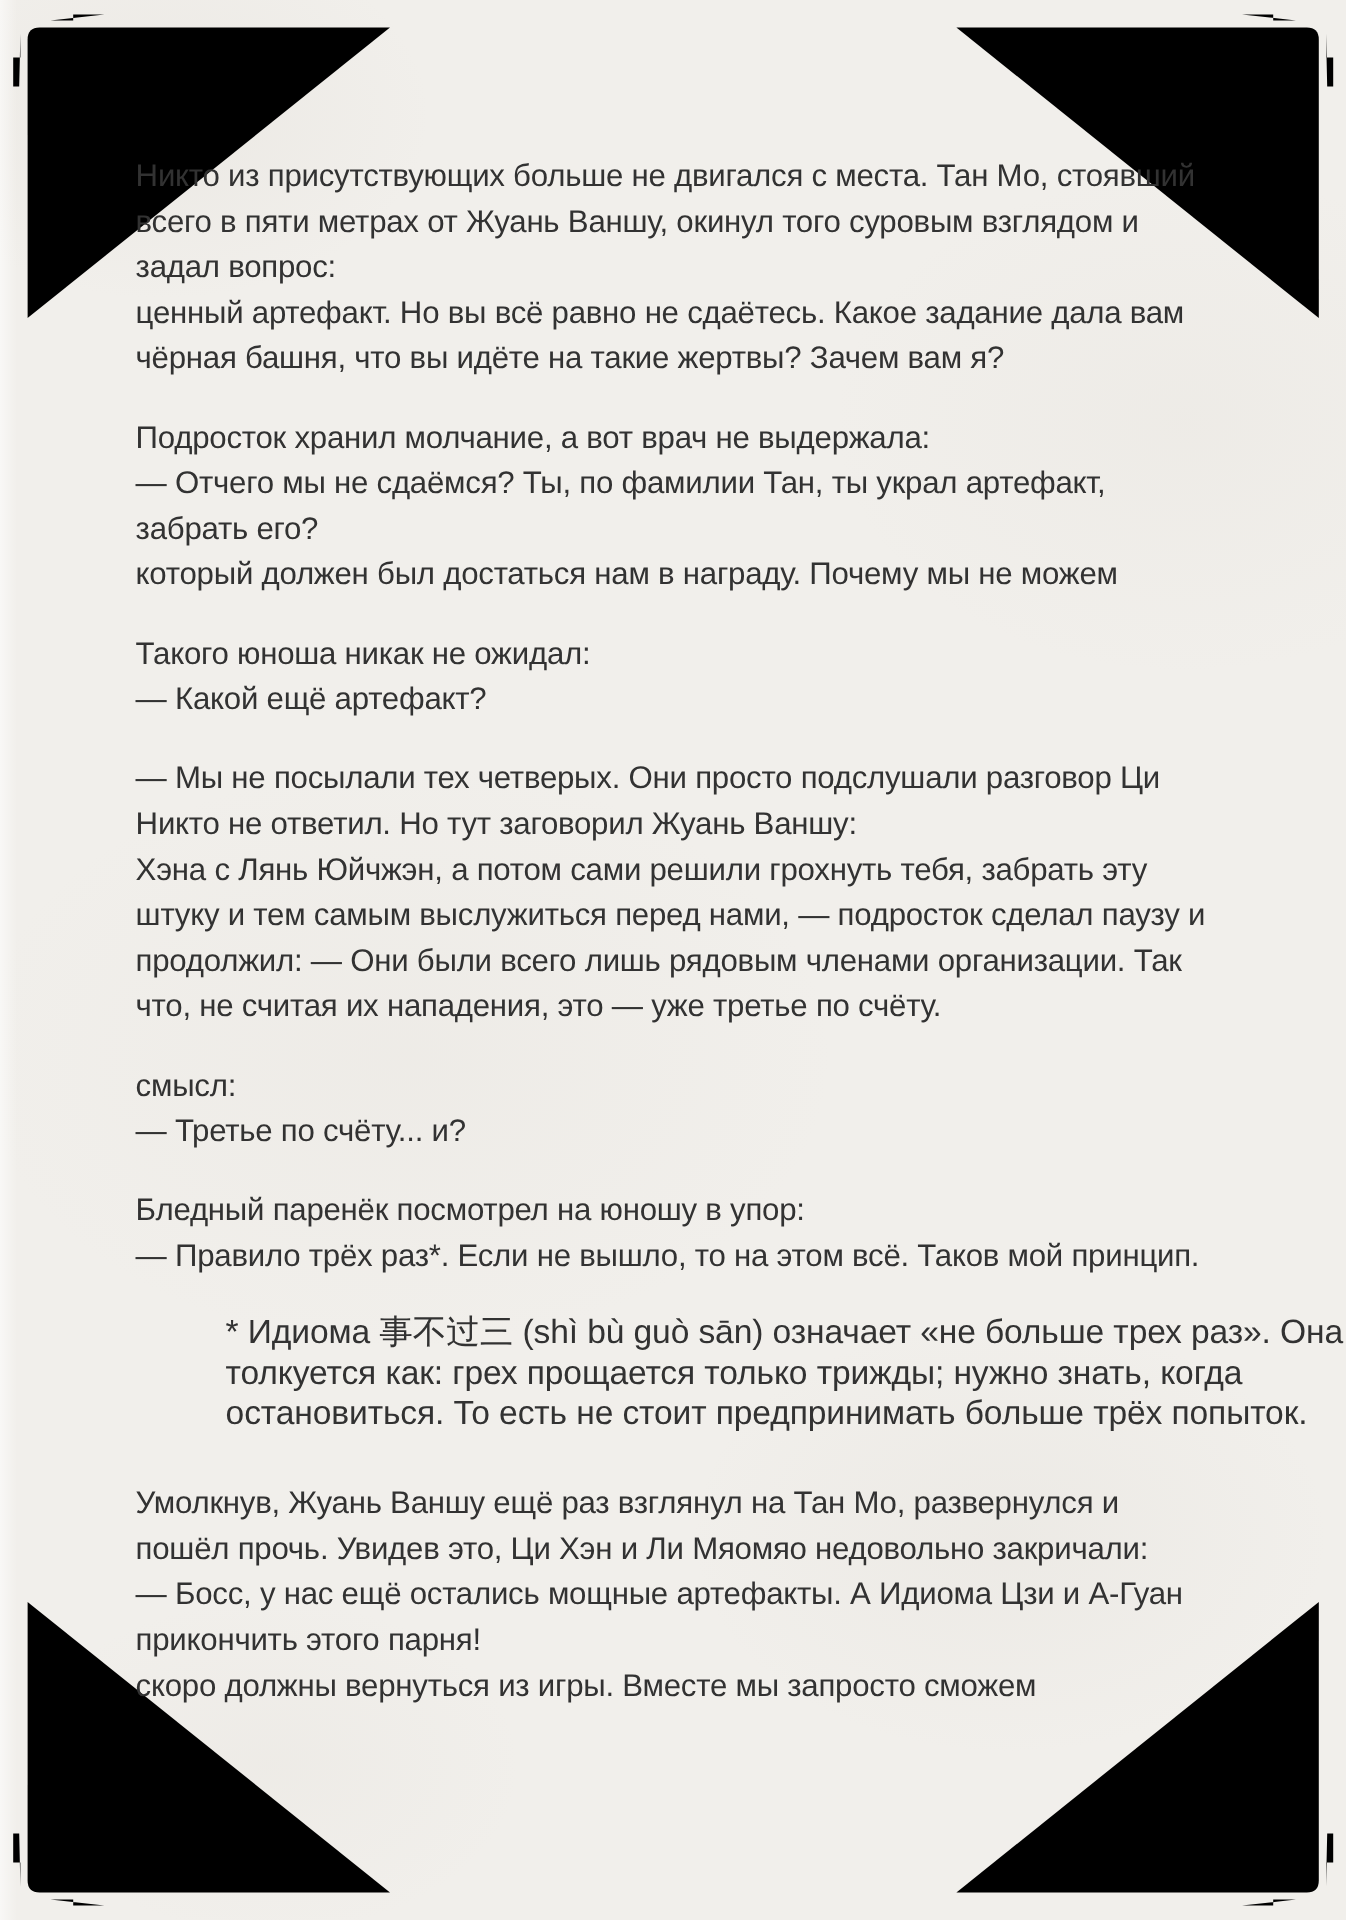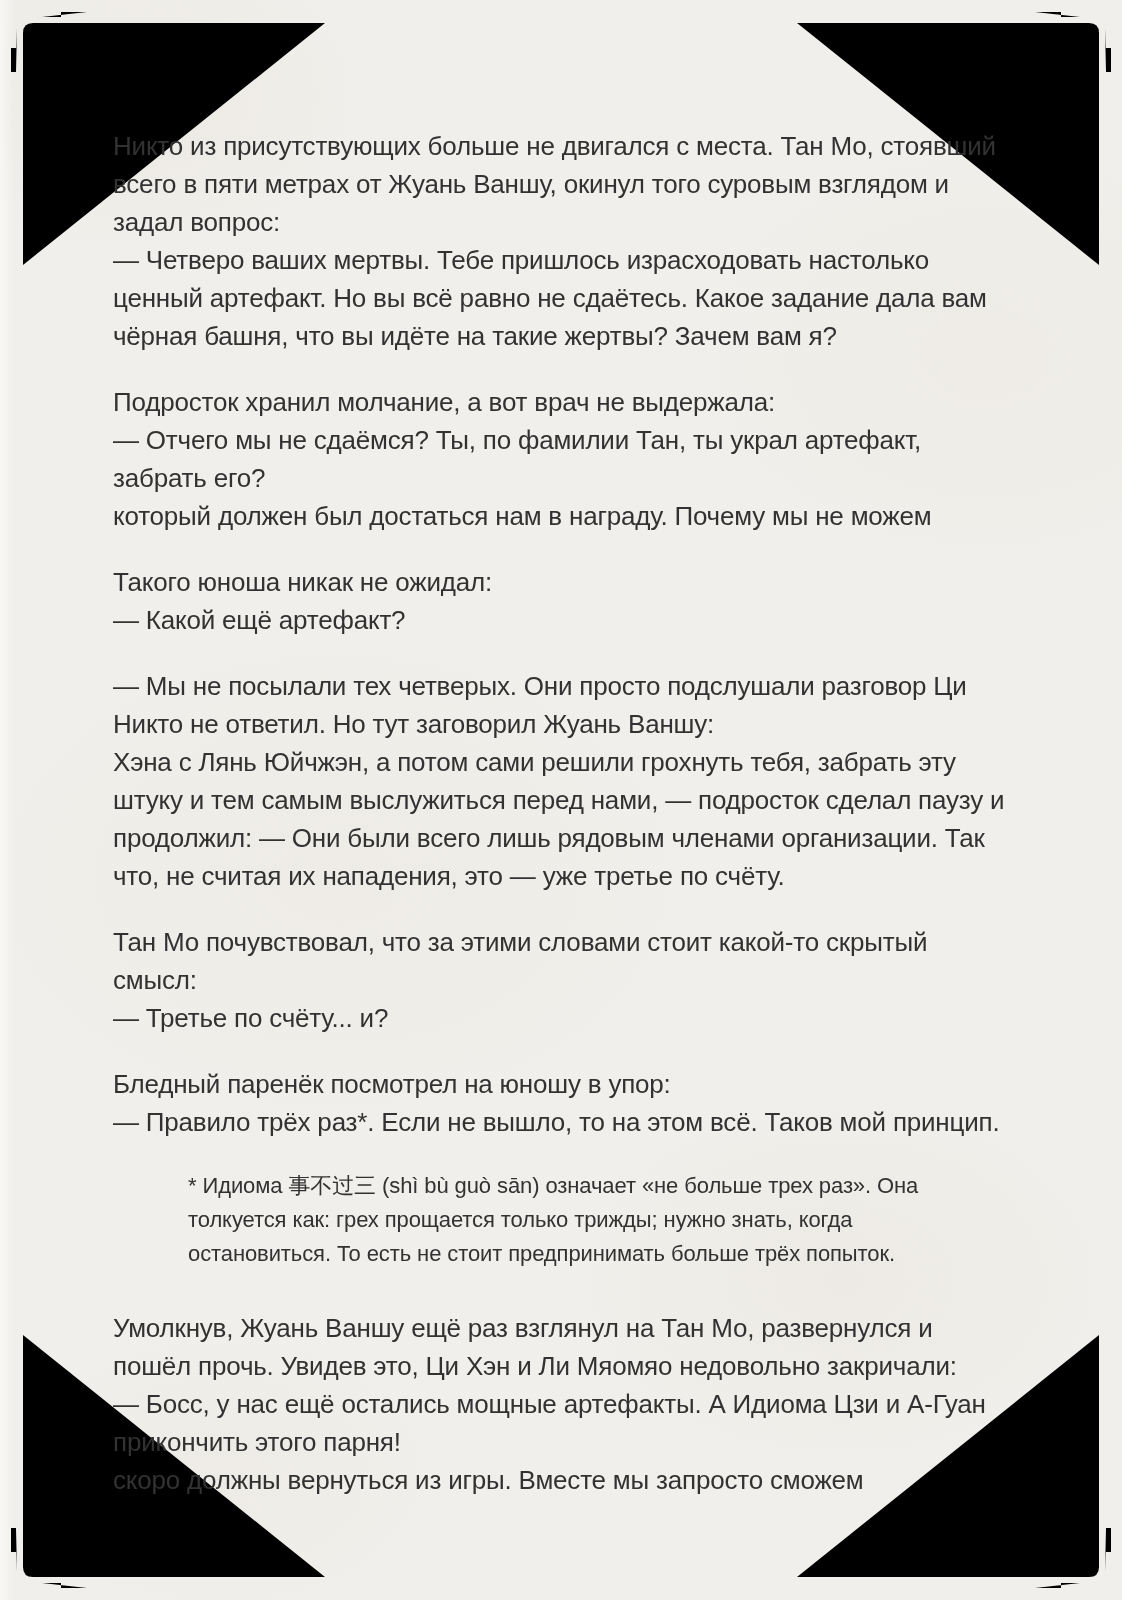--- a/index.html
+++ b/index.html
@@ -50,21 +50,21 @@
     line-height: 38px;
     letter-spacing: -0.2px;
     margin-left: 20px;
   }
   .para { margin: 0 0 28px 0; }
   .para:last-child { margin-bottom: 0; }
   .line { white-space: nowrap; }
   .footnote {
     margin-left: 75px;
     margin-bottom: 38px;
-    font-size: 22px;
+    font-size: 28px;
     line-height: 34px;
     letter-spacing: -0.1px;
   }
 </style>
 </head>
 <body>
 
 <svg width="0" height="0" style="position:absolute" aria-hidden="true">
   <defs>
     <g id="corner-ornament">
@@ -96,21 +96,20 @@
     </svg>
   <svg class="corner corner-br" viewBox="0 0 340 280">
       <use href="#corner-ornament"></use>
     </svg>
 
   <main class="text-area">
       <div class="para">
         <div class="line">Никто из присутствующих больше не двигался с места. Тан Мо, стоявший</div>
         <div class="line">всего в пяти метрах от Жуань Ваншу, окинул того суровым взглядом и</div>
         <div class="line">задал вопрос:</div>
-        <div class="line">— Четверо ваших мертвы. Тебе пришлось израсходовать настолько</div>
         <div class="line">ценный артефакт. Но вы всё равно не сдаётесь. Какое задание дала вам</div>
         <div class="line">чёрная башня, что вы идёте на такие жертвы? Зачем вам я?</div>
       </div>
       <div class="para">
         <div class="line">Подросток хранил молчание, а вот врач не выдержала:</div>
         <div class="line">— Отчего мы не сдаёмся? Ты, по фамилии Тан, ты украл артефакт,</div>
         <div class="line">забрать его?</div>
         <div class="line">который должен был достаться нам в награду. Почему мы не можем</div>
       </div>
       <div class="para">
@@ -119,21 +118,20 @@
       </div>
       <div class="para">
         <div class="line">— Мы не посылали тех четверых. Они просто подслушали разговор Ци</div>
         <div class="line">Никто не ответил. Но тут заговорил Жуань Ваншу:</div>
         <div class="line">Хэна с Лянь Юйчжэн, а потом сами решили грохнуть тебя, забрать эту</div>
         <div class="line">штуку и тем самым выслужиться перед нами, — подросток сделал паузу и</div>
         <div class="line">продолжил: — Они были всего лишь рядовым членами организации. Так</div>
         <div class="line">что, не считая их нападения, это — уже третье по счёту.</div>
       </div>
       <div class="para">
-        <div class="line">Тан Мо почувствовал, что за этими словами стоит какой-то скрытый</div>
         <div class="line">смысл:</div>
         <div class="line">— Третье по счёту... и?</div>
       </div>
       <div class="para">
         <div class="line">Бледный паренёк посмотрел на юношу в упор:</div>
         <div class="line">— Правило трёх раз*. Если не вышло, то на этом всё. Таков мой принцип.</div>
       </div>
       <div class="para footnote">
         <div class="line">* Идиома 事不过三 (shì bù guò sān) означает «не больше трех раз». Она</div>
         <div class="line">толкуется как: грех прощается только трижды; нужно знать, когда</div>

